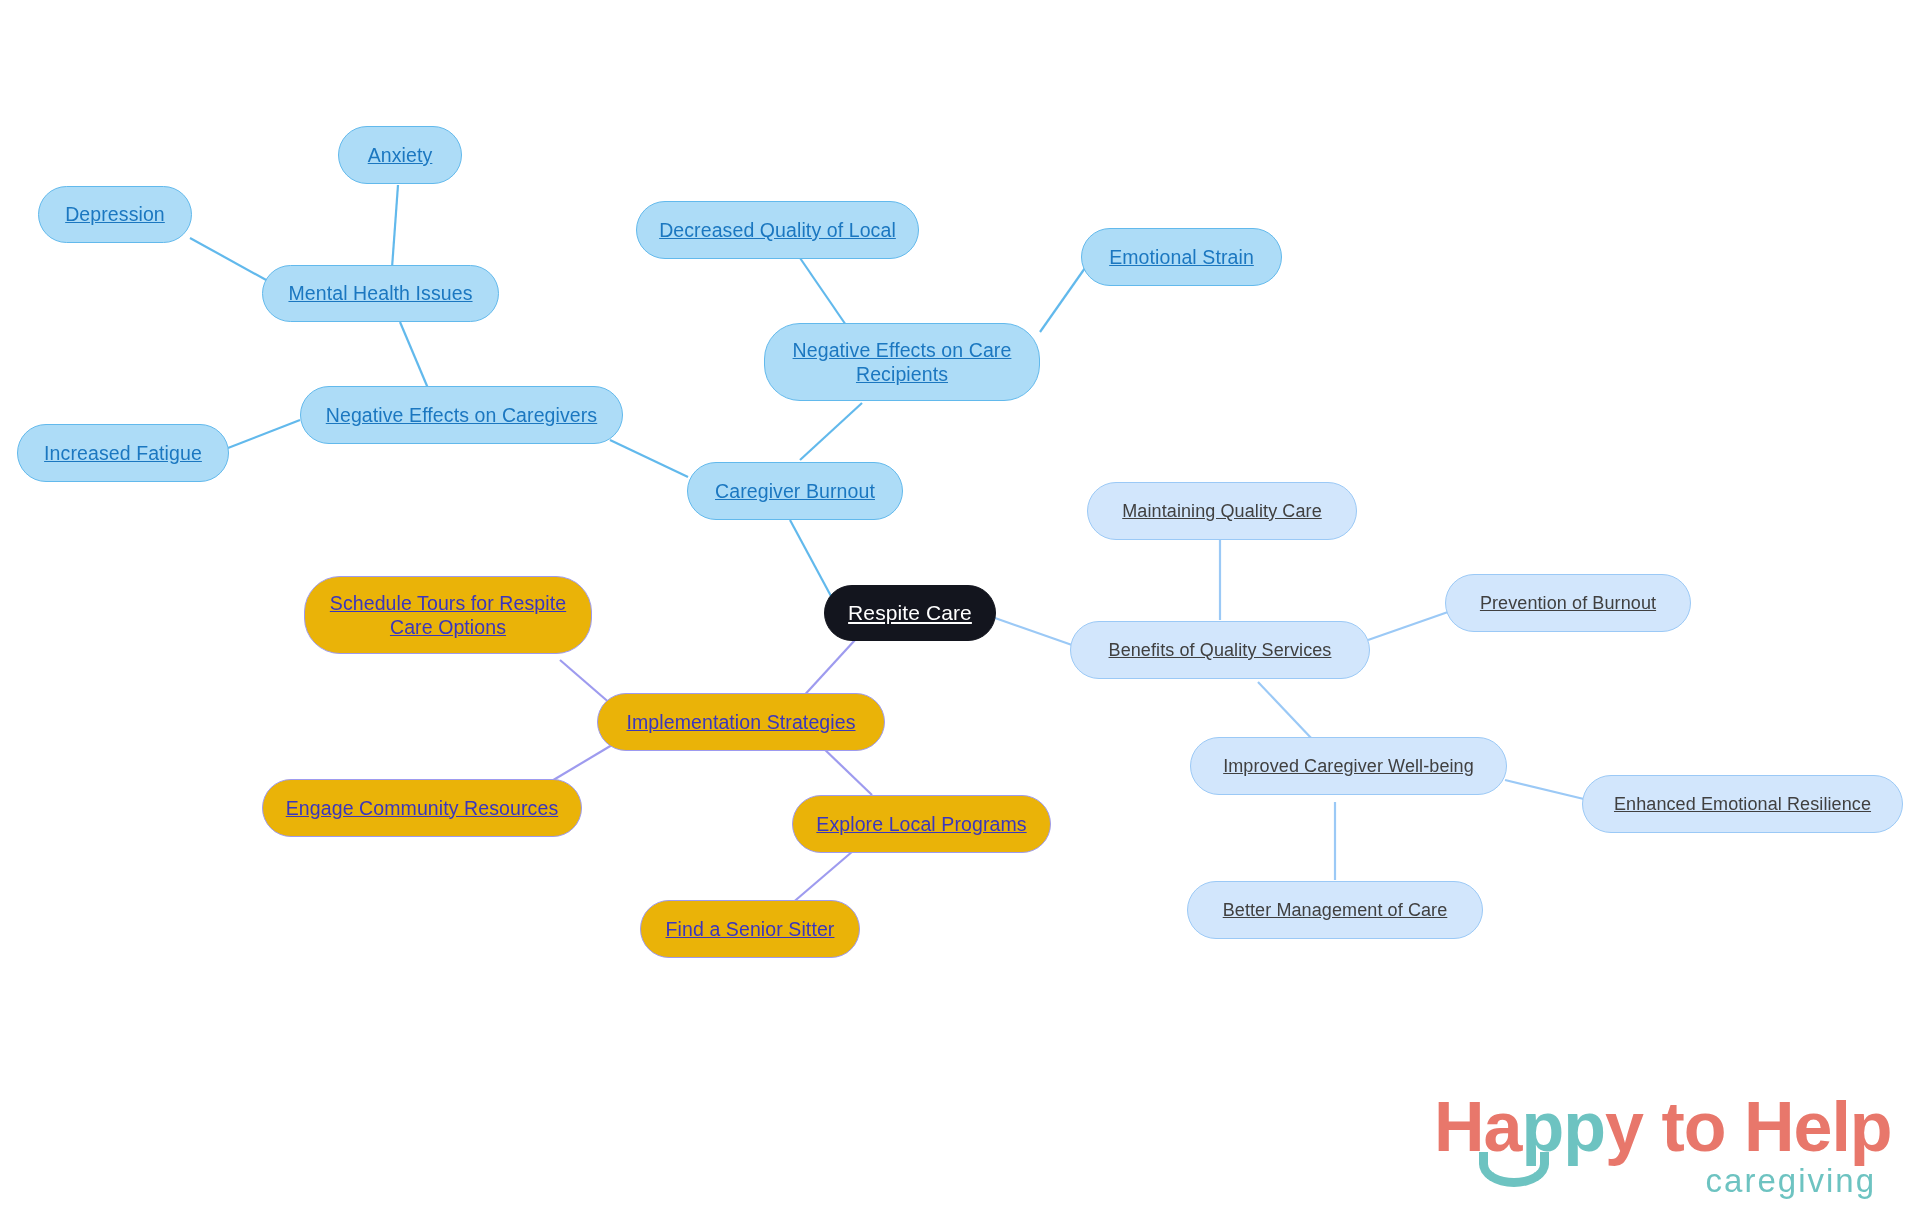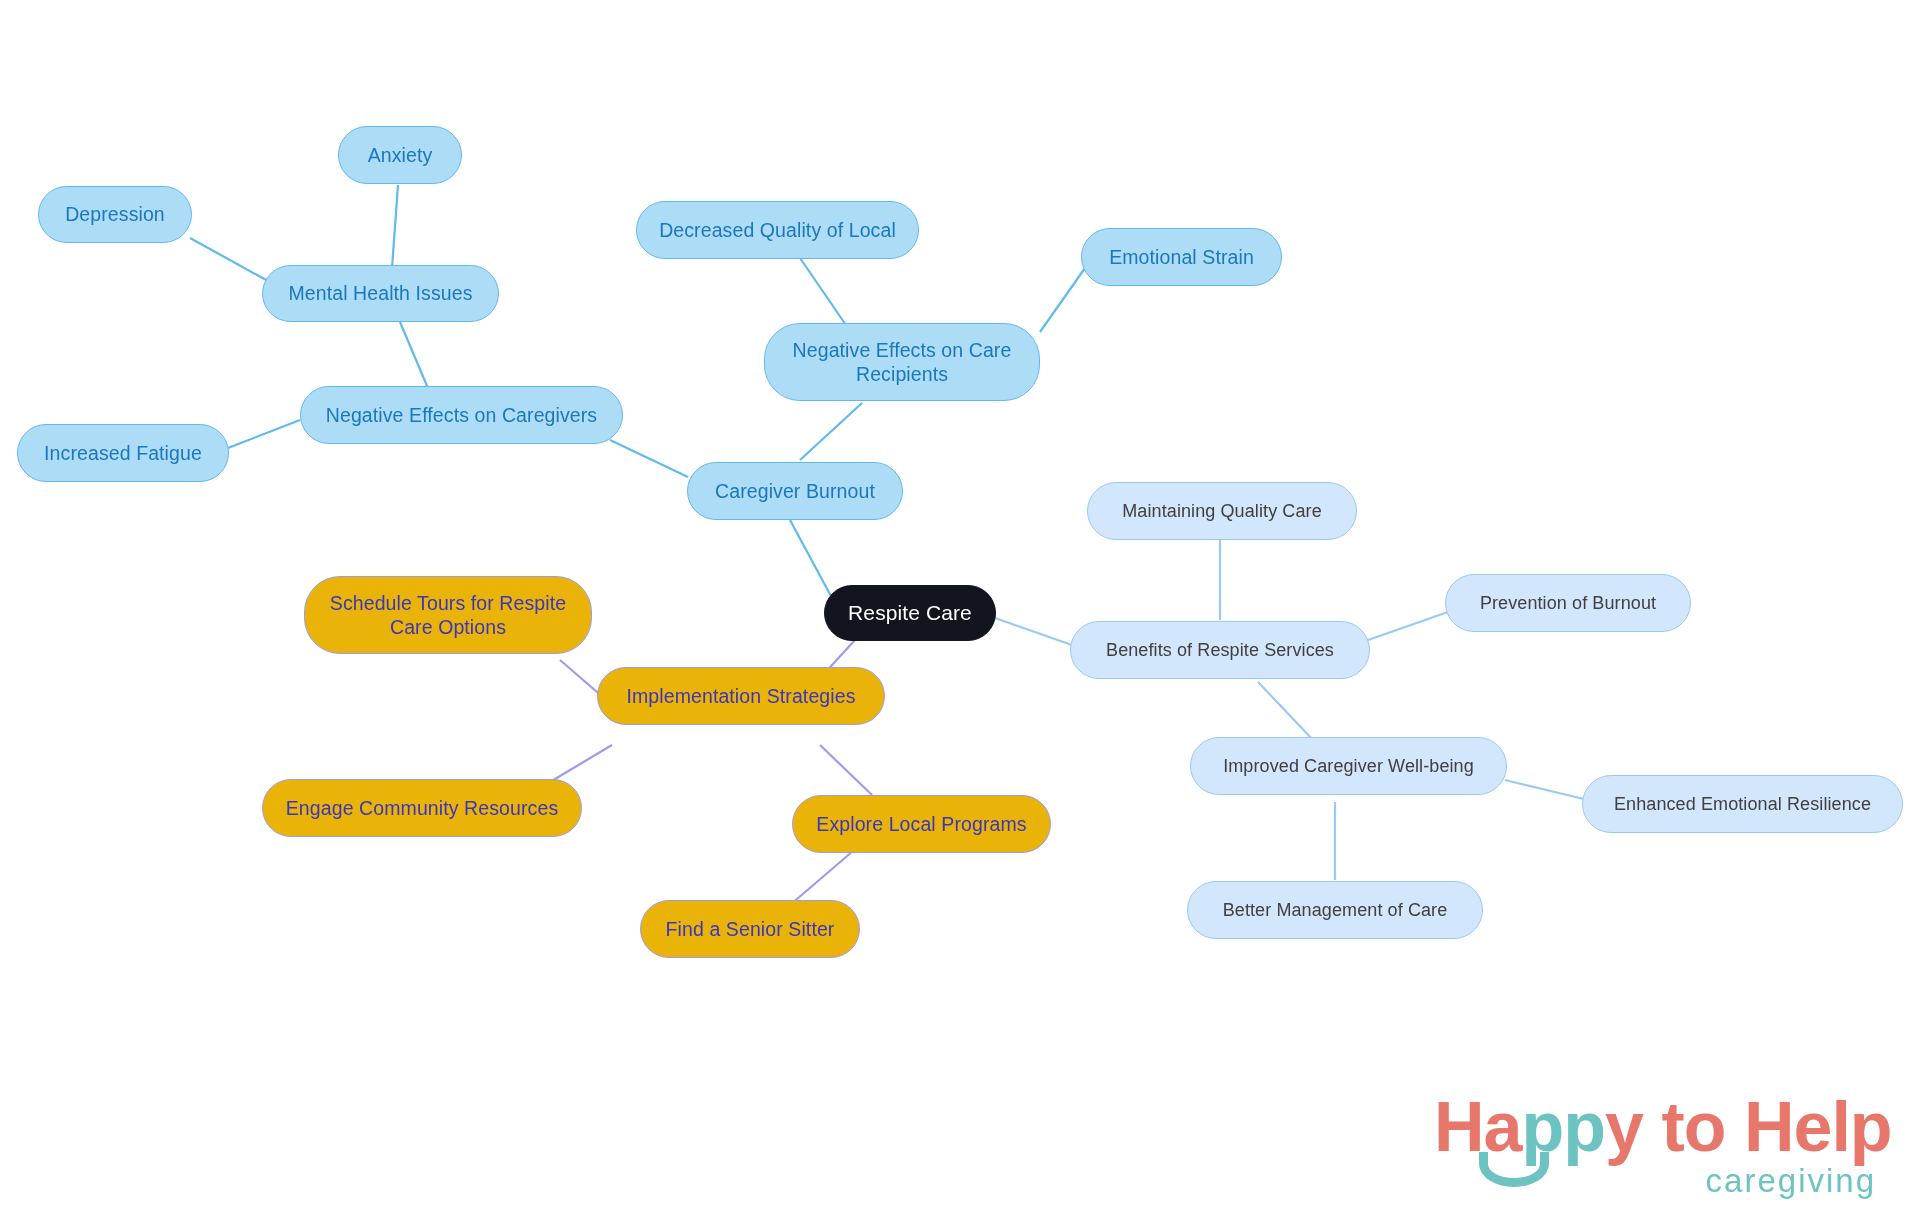--- a/index.html
+++ b/index.html
@@ -37,20 +37,21 @@
     align-items: center;
     justify-content: center;
     text-align: center;
     border-radius: 36px;
     border-width: 1.5px;
     border-style: solid;
     line-height: 1.25;
     padding: 2px 16px;
     white-space: pre-line;
     letter-spacing: 0.1px;
+    text-decoration: underline;
   }
 
   .node.central {
     background: #13151e;
     border-color: #13151e;
     color: #ffffff;
     font-size: 21px;
     border-radius: 34px;
   }
 
@@ -161,33 +162,33 @@
 
   <div class="node blue-dark" style="left:17px; top:424px; width:212px; height:58px;">Increased Fatigue</div>
 
   <div class="node blue-dark" style="left:764px; top:323px; width:276px; height:78px;">Negative Effects on Care
 Recipients</div>
 
   <div class="node blue-dark" style="left:636px; top:201px; width:283px; height:58px;">Decreased Quality of Local</div>
 
   <div class="node blue-dark" style="left:1081px; top:228px; width:201px; height:58px;">Emotional Strain</div>
 
-  <div class="node blue-light" style="left:1070px; top:621px; width:300px; height:58px;">Benefits of Respite Services</div>
+  <div class="node blue-light" style="left:1070px; top:621px; width:300px; height:58px;">Benefits of Quality Services</div>
 
   <div class="node blue-light" style="left:1087px; top:482px; width:270px; height:58px;">Maintaining Quality Care</div>
 
   <div class="node blue-light" style="left:1445px; top:574px; width:246px; height:58px;">Prevention of Burnout</div>
 
   <div class="node blue-light" style="left:1190px; top:737px; width:317px; height:58px;">Improved Caregiver Well-being</div>
 
   <div class="node blue-light" style="left:1582px; top:775px; width:321px; height:58px;">Enhanced Emotional Resilience</div>
 
   <div class="node blue-light" style="left:1187px; top:881px; width:296px; height:58px;">Better Management of Care</div>
 
-  <div class="node purple" style="left:597px; top:667px; width:288px; height:58px;">Implementation Strategies</div>
+  <div class="node purple" style="left:597px; top:693px; width:288px; height:58px;">Implementation Strategies</div>
 
   <div class="node purple" style="left:304px; top:576px; width:288px; height:78px;">Schedule Tours for Respite
 Care Options</div>
 
   <div class="node purple" style="left:262px; top:779px; width:320px; height:58px;">Engage Community Resources</div>
 
   <div class="node purple" style="left:792px; top:795px; width:259px; height:58px;text-align:right;">Explore Local Programs</div>
 
   <div class="node purple" style="left:640px; top:900px; width:220px; height:58px;">Find a Senior Sitter</div>
 

